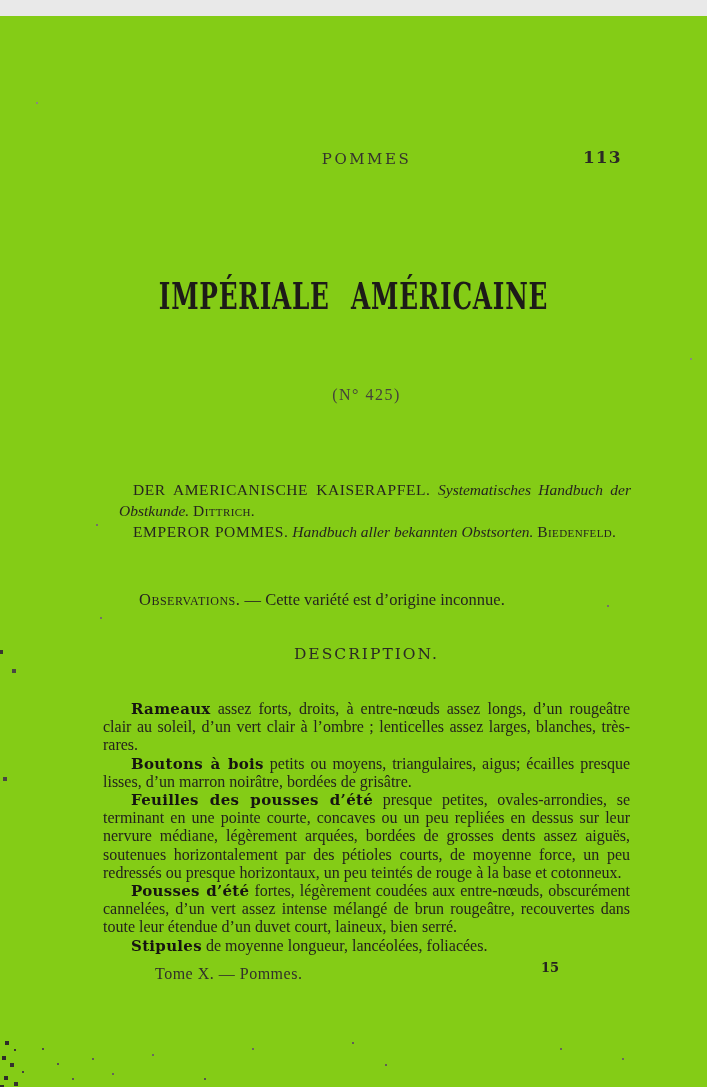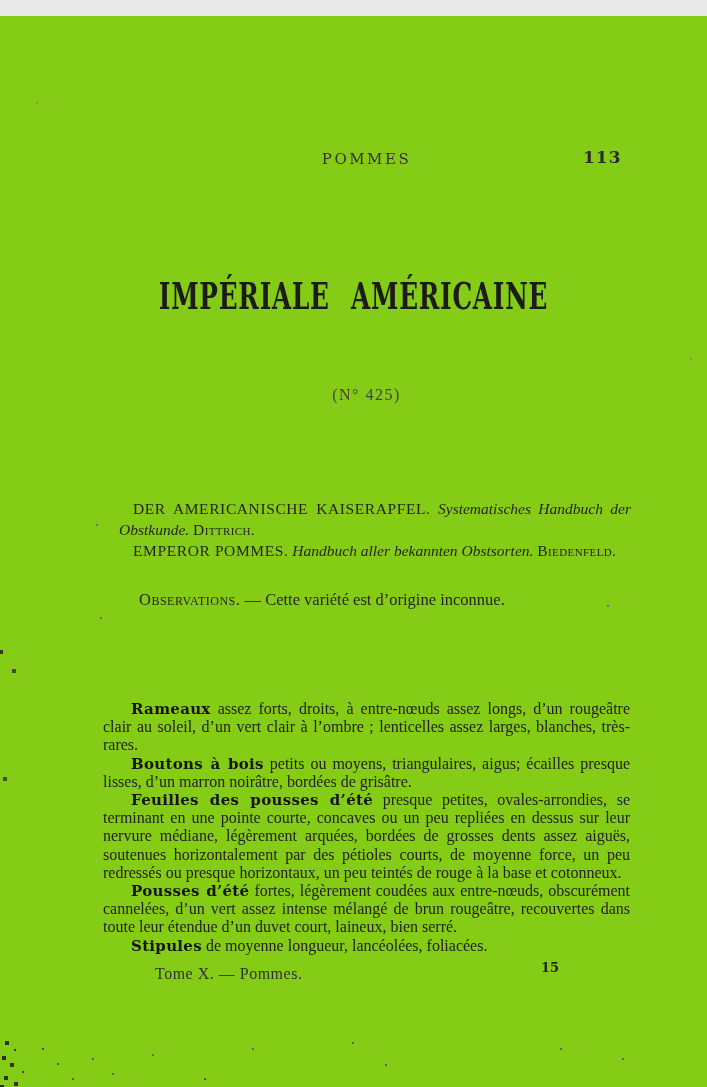--- a/index.html
+++ b/index.html
@@ -42,21 +42,21 @@
   }
   
   .variety-number{
     position:absolute;top:370px;left:103px;width:527px;
     text-align:center;
     font-size:16px;letter-spacing:1.5px;
     color:#45423c;
   }
   
   .refs{
-    position:absolute;top:482px;left:119px;width:512px;
+    position:absolute;top:463px;left:119px;width:512px;
     font-size:15.5px;line-height:21px;
     text-align:justify;
     color:#26241f;
   }
   .refs p{margin:0;text-indent:14px;}
   .ref-name{letter-spacing:0.6px;}
   .ref-source{font-style:italic;}
   .ref-author{font-variant:small-caps;letter-spacing:0.4px;}
   
   .observations{
@@ -138,20 +138,21 @@
       <span class="ref-source">Systematisches Handbuch der Obstkunde.</span>
       <span class="ref-author">Dittrich.</span></p>
     <p><span class="ref-name">EMPEROR POMMES.</span>
       <span class="ref-source">Handbuch aller bekannten Obstsorten.</span>
       <span class="ref-author">Biedenfeld.</span></p>
   </div>
 
   <p class="observations"><span class="obs-label">Observations.</span>
     <span>— Cette variété est d’origine inconnue.</span></p>
 
+  <div class="section-heading">DESCRIPTION.</div>
 
   <div class="body-text">
     <p><span class="lead">Rameaux</span>
       <span>assez forts, droits, à entre-nœuds assez longs, d’un rougeâtre clair au soleil, d’un vert clair à l’ombre ; lenticelles assez larges, blanches, très-rares.</span></p>
     <p><span class="lead">Boutons à bois</span>
       <span>petits ou moyens, triangulaires, aigus; écailles presque lisses, d’un marron noirâtre, bordées de grisâtre.</span></p>
     <p><span class="lead">Feuilles des pousses d’été</span>
       <span>presque petites, ovales-arrondies, se terminant en une pointe courte, concaves ou un peu repliées en dessus sur leur nervure médiane, légèrement arquées, bordées de grosses dents assez aiguës, soutenues horizontalement par des pétioles courts, de moyenne force, un peu redressés ou presque horizontaux, un peu teintés de rouge à la base et cotonneux.</span></p>
     <p><span class="lead">Pousses d’été</span>
       <span>fortes, légèrement coudées aux entre-nœuds, obscurément cannelées, d’un vert assez intense mélangé de brun rougeâtre, recouvertes dans toute leur étendue d’un duvet court, laineux, bien serré.</span></p>

